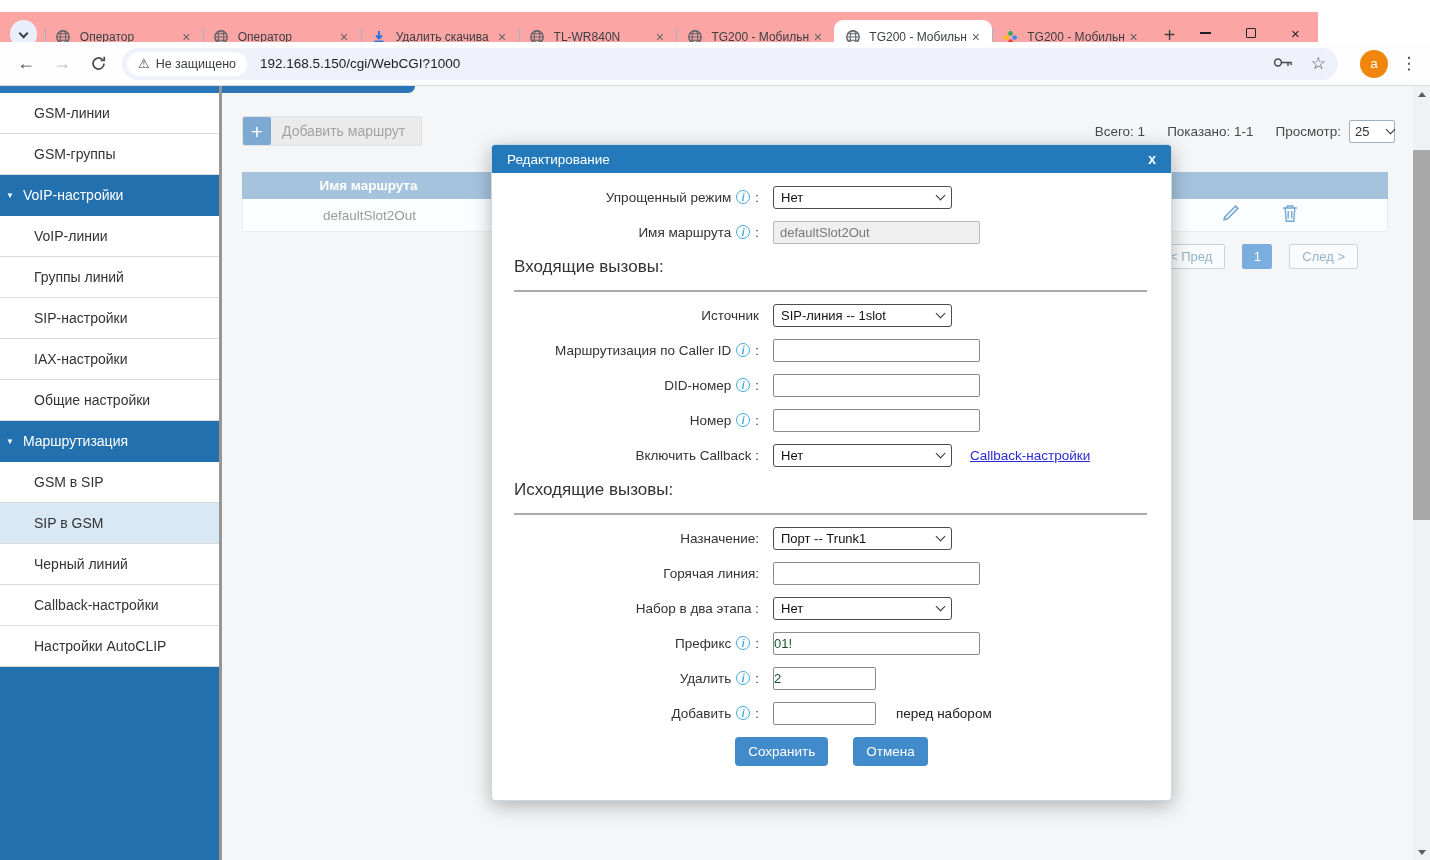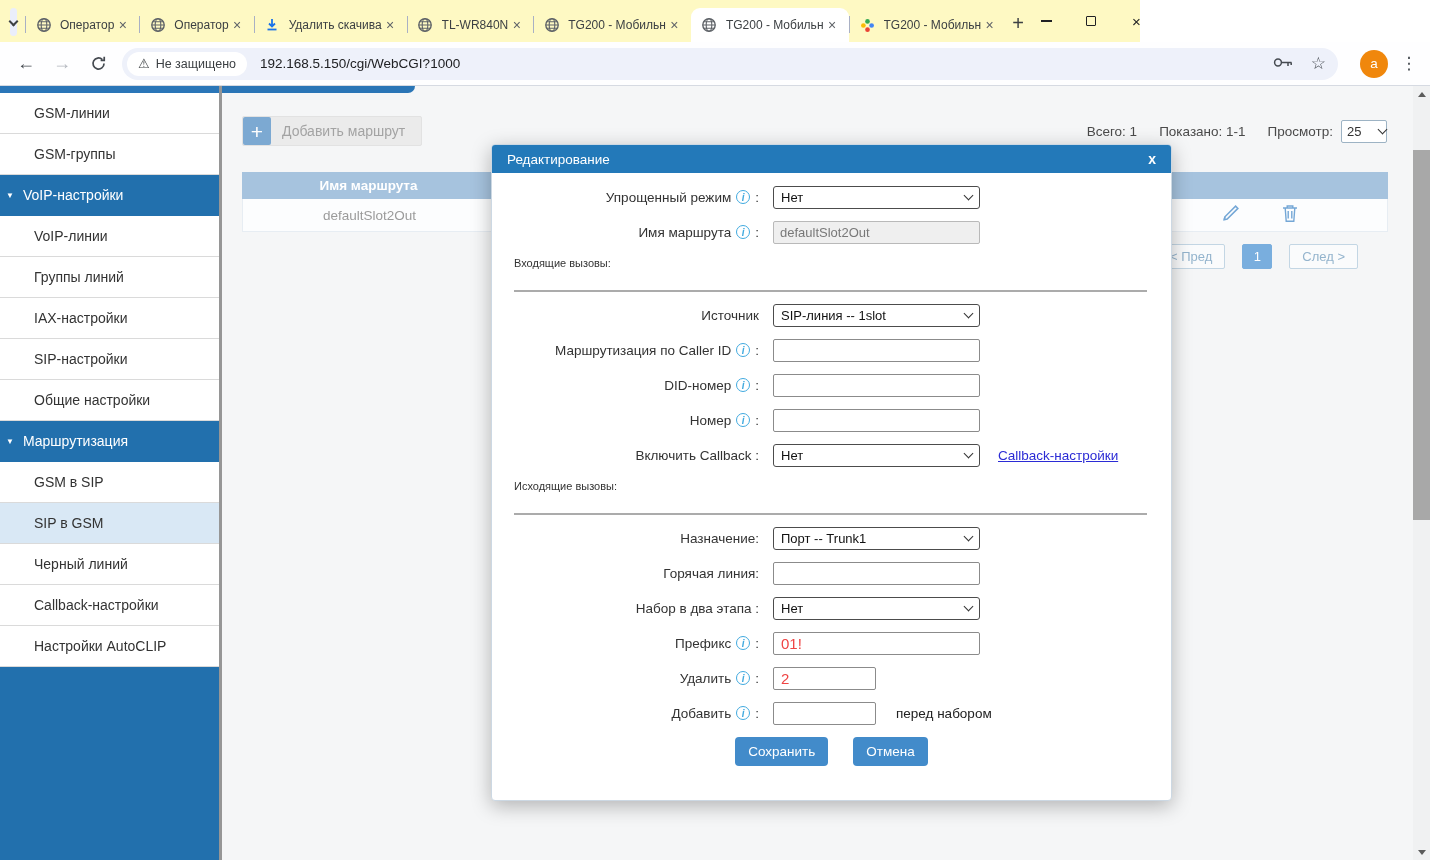--- a/index.html
+++ b/index.html
@@ -1,20 +1,20 @@
 <!DOCTYPE html>
 <html><head>
 <meta charset="utf-8">
 <style>
   html,body{margin:0;padding:0;width:1430px;height:860px;overflow:hidden;
     font-family:"Liberation Sans",sans-serif;background:#fff;}
   *{box-sizing:border-box;}
 
   
-  .tabstrip{position:absolute;left:0;top:0;width:1140px;height:42px;background:#fef9c3;
+  .tabstrip{position:absolute;left:0;top:12px;width:1318px;height:42px;background:#fca5a5;
     display:flex;align-items:flex-end;}
   .tabsearch{width:28px;height:28px;border-radius:14px;background:#eaeefb;margin:0 8px 6px 10px;
     display:flex;align-items:center;justify-content:center;}
   .tabsearch .chev-dark{margin-top:-2px;}
   .tab{width:164px;height:34px;display:flex;align-items:center;padding:0 8px 0 10px;
     color:#3c4043;font-size:12px;position:relative;}
   .tab:not(.active):not(:first-of-type)::before{content:"";position:absolute;left:0;top:8px;height:17px;width:1px;background:#a9b0c4;}
   .tab.active{background:#fff;border-radius:9px 9px 0 0;}
   .tab .favicon{width:17px;height:17px;margin-right:8px;flex:0 0 auto;display:flex;align-items:center;justify-content:center;}
   .tab .tlabel{flex:1;white-space:nowrap;overflow:hidden;}
@@ -59,21 +59,21 @@
   .sb-section .tri{font-size:8px;margin-right:9px;color:#fff;}
   .sb-fill{flex:1;background:#2270ad;}
 
   
   .main{flex:1;position:relative;background:#f5f6f7;overflow:hidden;}
   .sliver{position:absolute;left:0;top:0;width:193px;height:7px;background:#2a75b6;border-radius:0 0 7px 0;}
   .add-btn{position:absolute;left:20px;top:30px;height:30px;background:#ebebeb;border:1px solid #e2e2e2;
     border-radius:2px;display:flex;align-items:center;padding-right:16px;color:#a3a3a3;font-size:14px;}
   .add-plus{width:28px;height:28px;background:#7ca9d2;color:#fdfdfd;font-size:21px;line-height:1;
     display:flex;align-items:center;justify-content:center;margin-right:11px;border-radius:2px;}
-  .summary{position:absolute;top:34px;right:26px;display:flex;align-items:center;gap:22px;
+  .summary{position:absolute;top:34px;right:18px;display:flex;align-items:center;gap:22px;
     font-size:13.5px;color:#4a4a4a;}
   .pagesize{width:46px;height:23px;border:1px solid #9db3c4;border-radius:2px;background:#fff;
     display:flex;align-items:center;justify-content:space-between;padding:0 5px;color:#333;font-size:13px;}
 
   .table{position:absolute;left:20px;top:86px;width:1146px;}
   .thead{height:27px;background:#a6c3de;display:flex;align-items:center;}
   .th-name{width:253px;text-align:center;color:#fff;font-weight:bold;font-size:13.5px;}
   .trow{height:33px;background:#fcfdfe;border:1px solid #e7edf3;border-top:none;display:flex;
     align-items:center;position:relative;}
   .td-name{width:253px;text-align:center;color:#9b9b9b;font-size:13.5px;}
@@ -99,32 +99,32 @@
   .modal-header{height:28px;background:#2379b9;border-radius:3px 3px 0 0;display:flex;align-items:center;
     padding:0 15px;color:#fff;font-size:13.5px;}
   .modal-close{margin-left:auto;font-weight:bold;font-size:14px;color:#fff;}
   .modal-body{padding-top:13px;}
   .mrow{display:flex;align-items:center;height:22px;margin-bottom:13px;}
   .mlabel{width:267px;display:flex;justify-content:flex-end;align-items:center;gap:5px;
     font-size:13.5px;color:#333;white-space:nowrap;padding-left:6px;}
   .info-icon{width:14px;height:14px;border:1.5px solid #41aadf;border-radius:50%;color:#41aadf;
     font-size:10px;font-weight:bold;font-style:italic;display:flex;align-items:center;justify-content:center;flex:0 0 auto;}
   .ctrl{margin-left:14px;display:flex;align-items:center;}
-  .sel{width:207px;height:23px;border:1px solid #4c4c4c;border-radius:3px;background:#fff;
+  .sel{width:179px;height:23px;border:1px solid #4c4c4c;border-radius:3px;background:#fff;
     display:flex;align-items:center;justify-content:space-between;padding:0 7px;font-size:13px;color:#111;}
   .chev{width:7px;height:7px;border-right:1.8px solid #333;border-bottom:1.8px solid #333;
     transform:rotate(45deg);margin-top:-4px;flex:0 0 auto;}
   .chev-dark{width:7px;height:7px;border-right:2px solid #3c4043;border-bottom:2px solid #3c4043;
     transform:rotate(45deg);margin-top:-3px;}
-  .inp{width:207px;height:23px;border:1px solid #8b8b8b;border-radius:2px;font-size:15px;
-    padding:0 7px;font-family:inherit;color:#ef4444;background:#fff;}
+  .inp{width:207px;height:23px;border:1px solid #8b8b8b;border-radius:2px;font-size:13px;
+    padding:0 0;font-family:inherit;color:#14532d;background:#fff;}
   .inp-short{width:103px;}
   .inp-dis{width:207px;height:23px;border:1px solid #b9b9b9;border-radius:2px;background:#efefef;
     color:#787878;font-size:13px;display:flex;align-items:center;padding:0 6px;}
-  .msection{margin:14px 0 0 22px;font-size:11px;color:#333;height:18px;}
+  .msection{margin:14px 0 0 22px;font-size:17px;color:#333;height:18px;}
   .mdivider{height:2px;background:#ababab;margin:15px 24px 12px 22px;}
   .mlink{margin-left:18px;color:#2b2bd5;text-decoration:underline;font-size:13.5px;}
   .suffix{margin-left:20px;font-size:13.5px;color:#222;}
   .modal-buttons{display:flex;justify-content:center;gap:25px;}
   .mbtn{background:#428bca;color:#fff;border:none;border-radius:4px;height:29px;display:flex;
     align-items:center;padding:0 13px;font-size:13.5px;font-family:inherit;}
 </style>
 </head>
 <body>
 
@@ -265,24 +265,24 @@
       <span class="tri">▼</span>
       <span>VoIP-настройки</span>
     </div>
     <div class="sb-item">
         <span>VoIP-линии</span>
       </div>
     <div class="sb-item">
         <span>Группы линий</span>
       </div>
     <div class="sb-item">
+        <span>SIP-настройки</span>
+      </div>
+    <div class="sb-item">
         <span>IAX-настройки</span>
-      </div>
-    <div class="sb-item">
-        <span>SIP-настройки</span>
       </div>
     <div class="sb-item">
         <span>Общие настройки</span>
       </div>
     <div class="sb-section">
       <span class="tri">▼</span>
       <span>Маршрутизация</span>
     </div>
     <div class="sb-item">
         <span>GSM в SIP</span>

